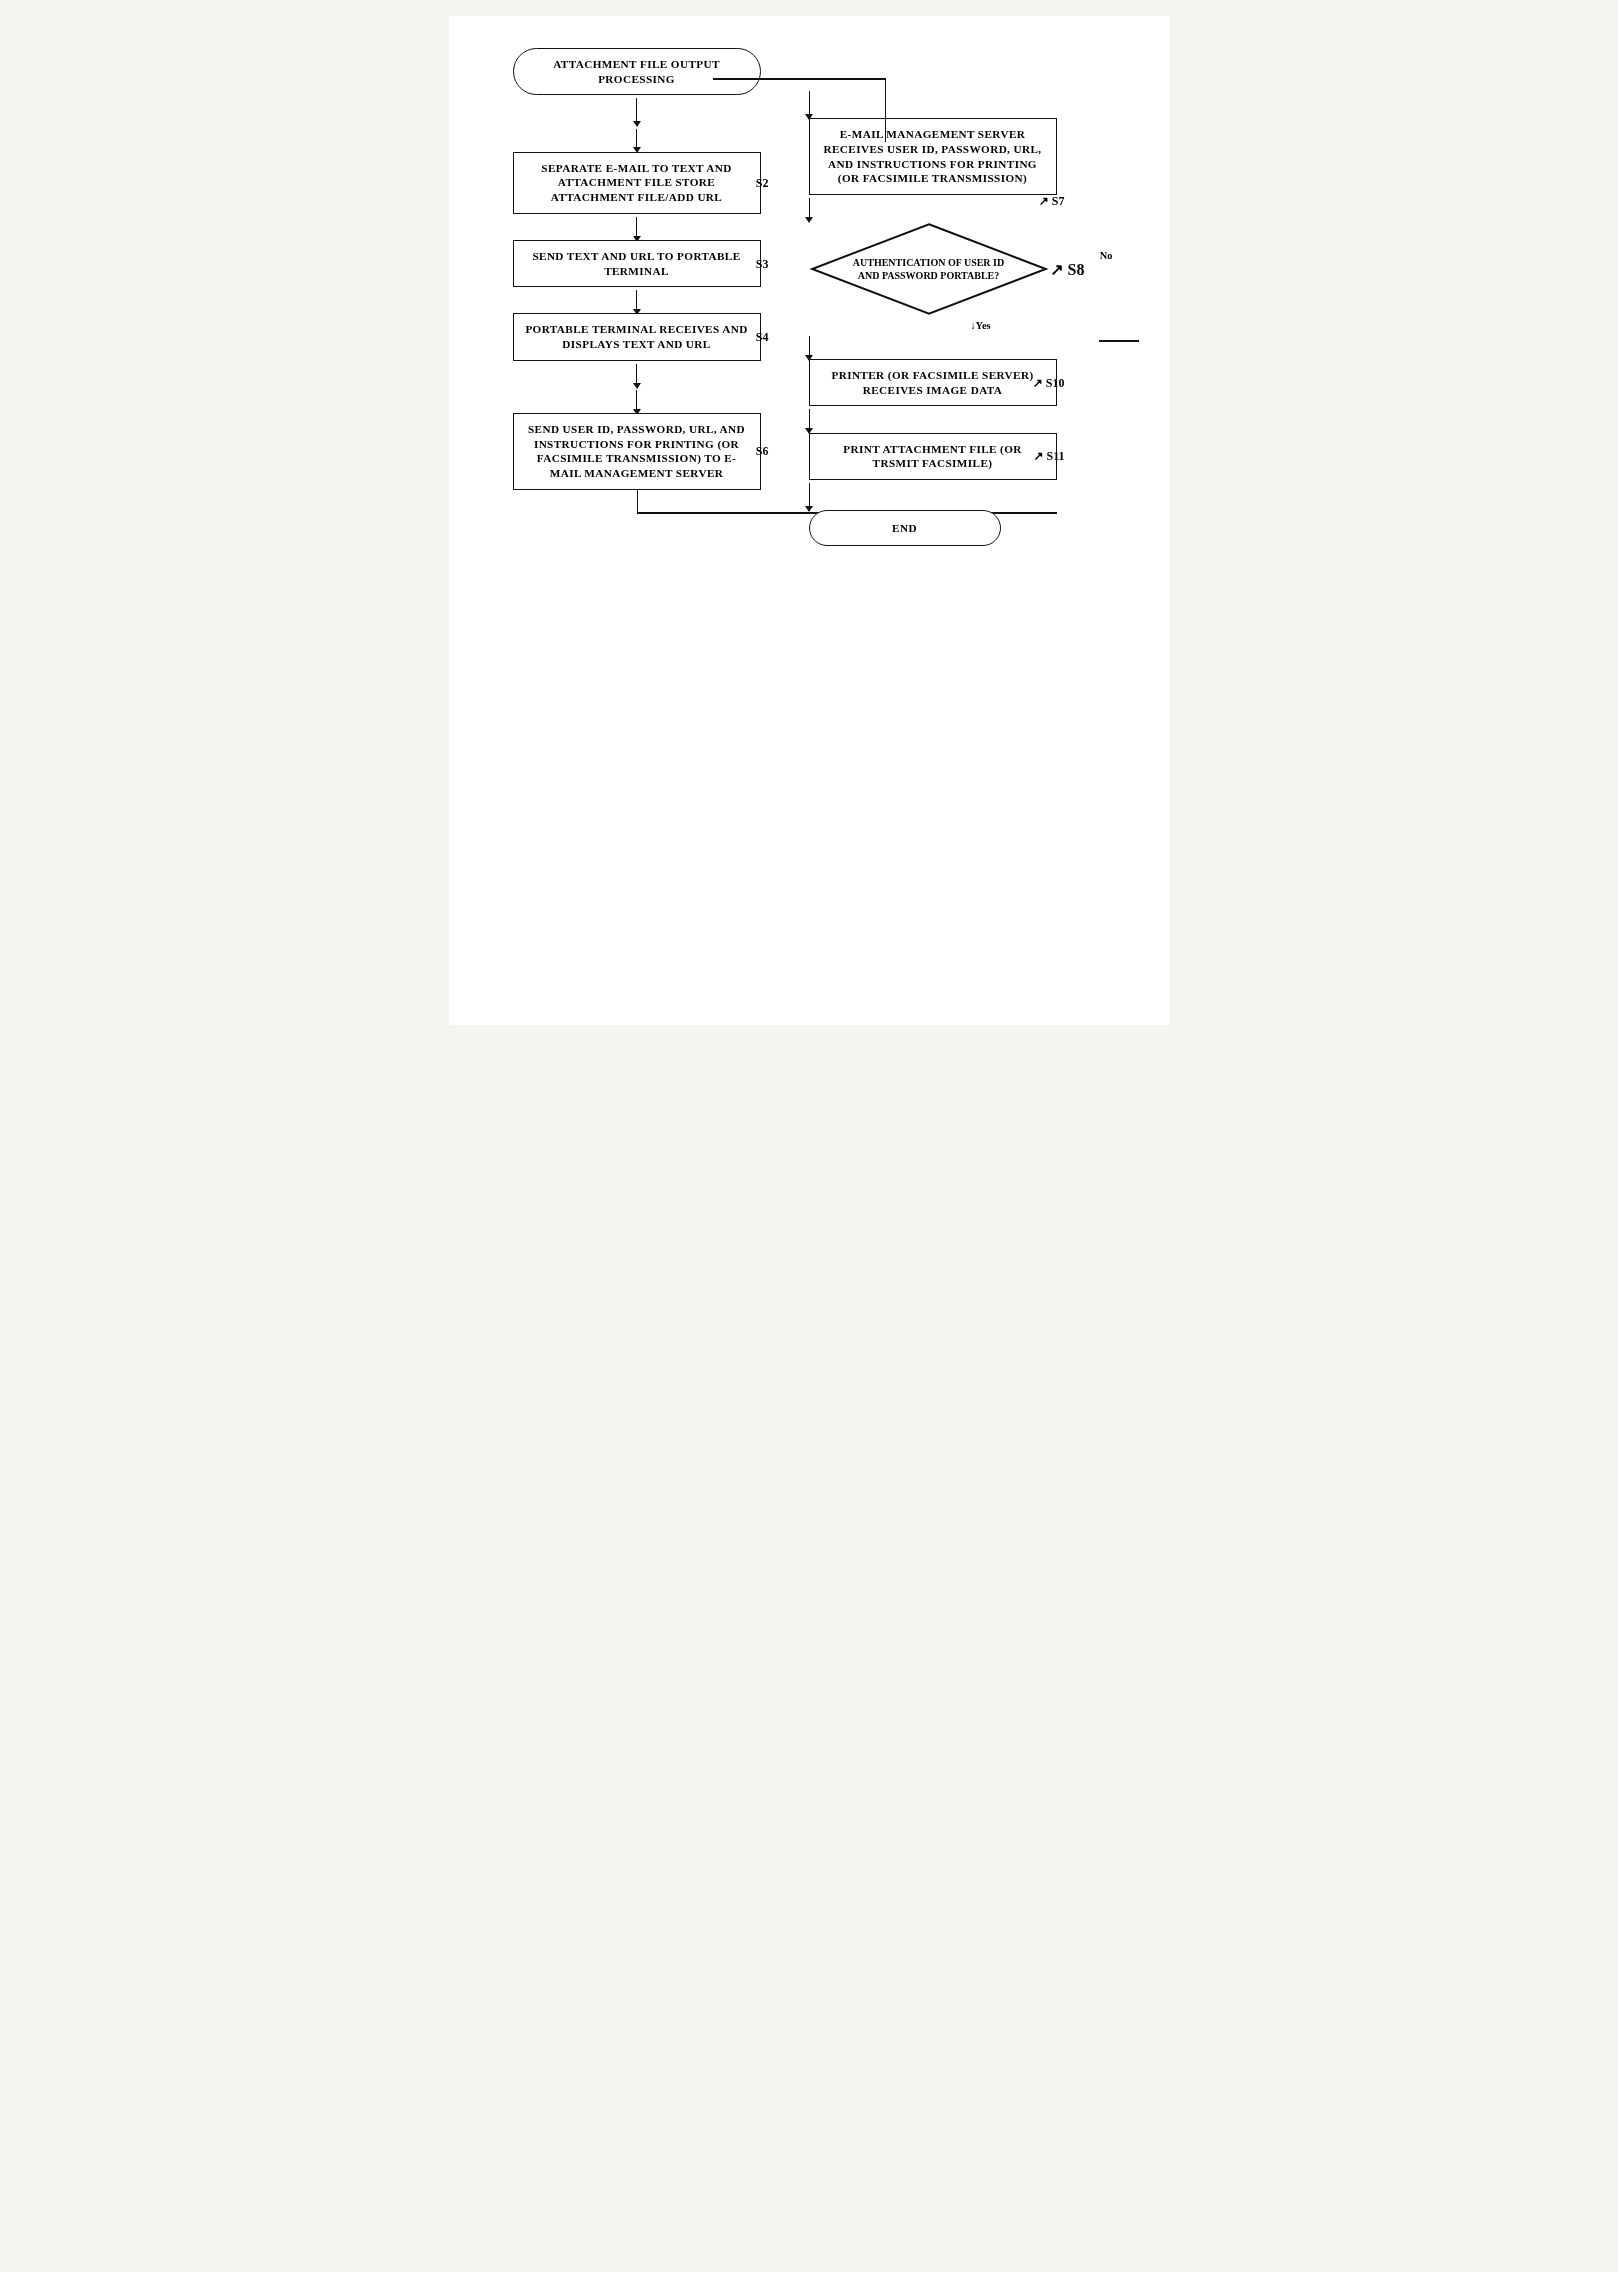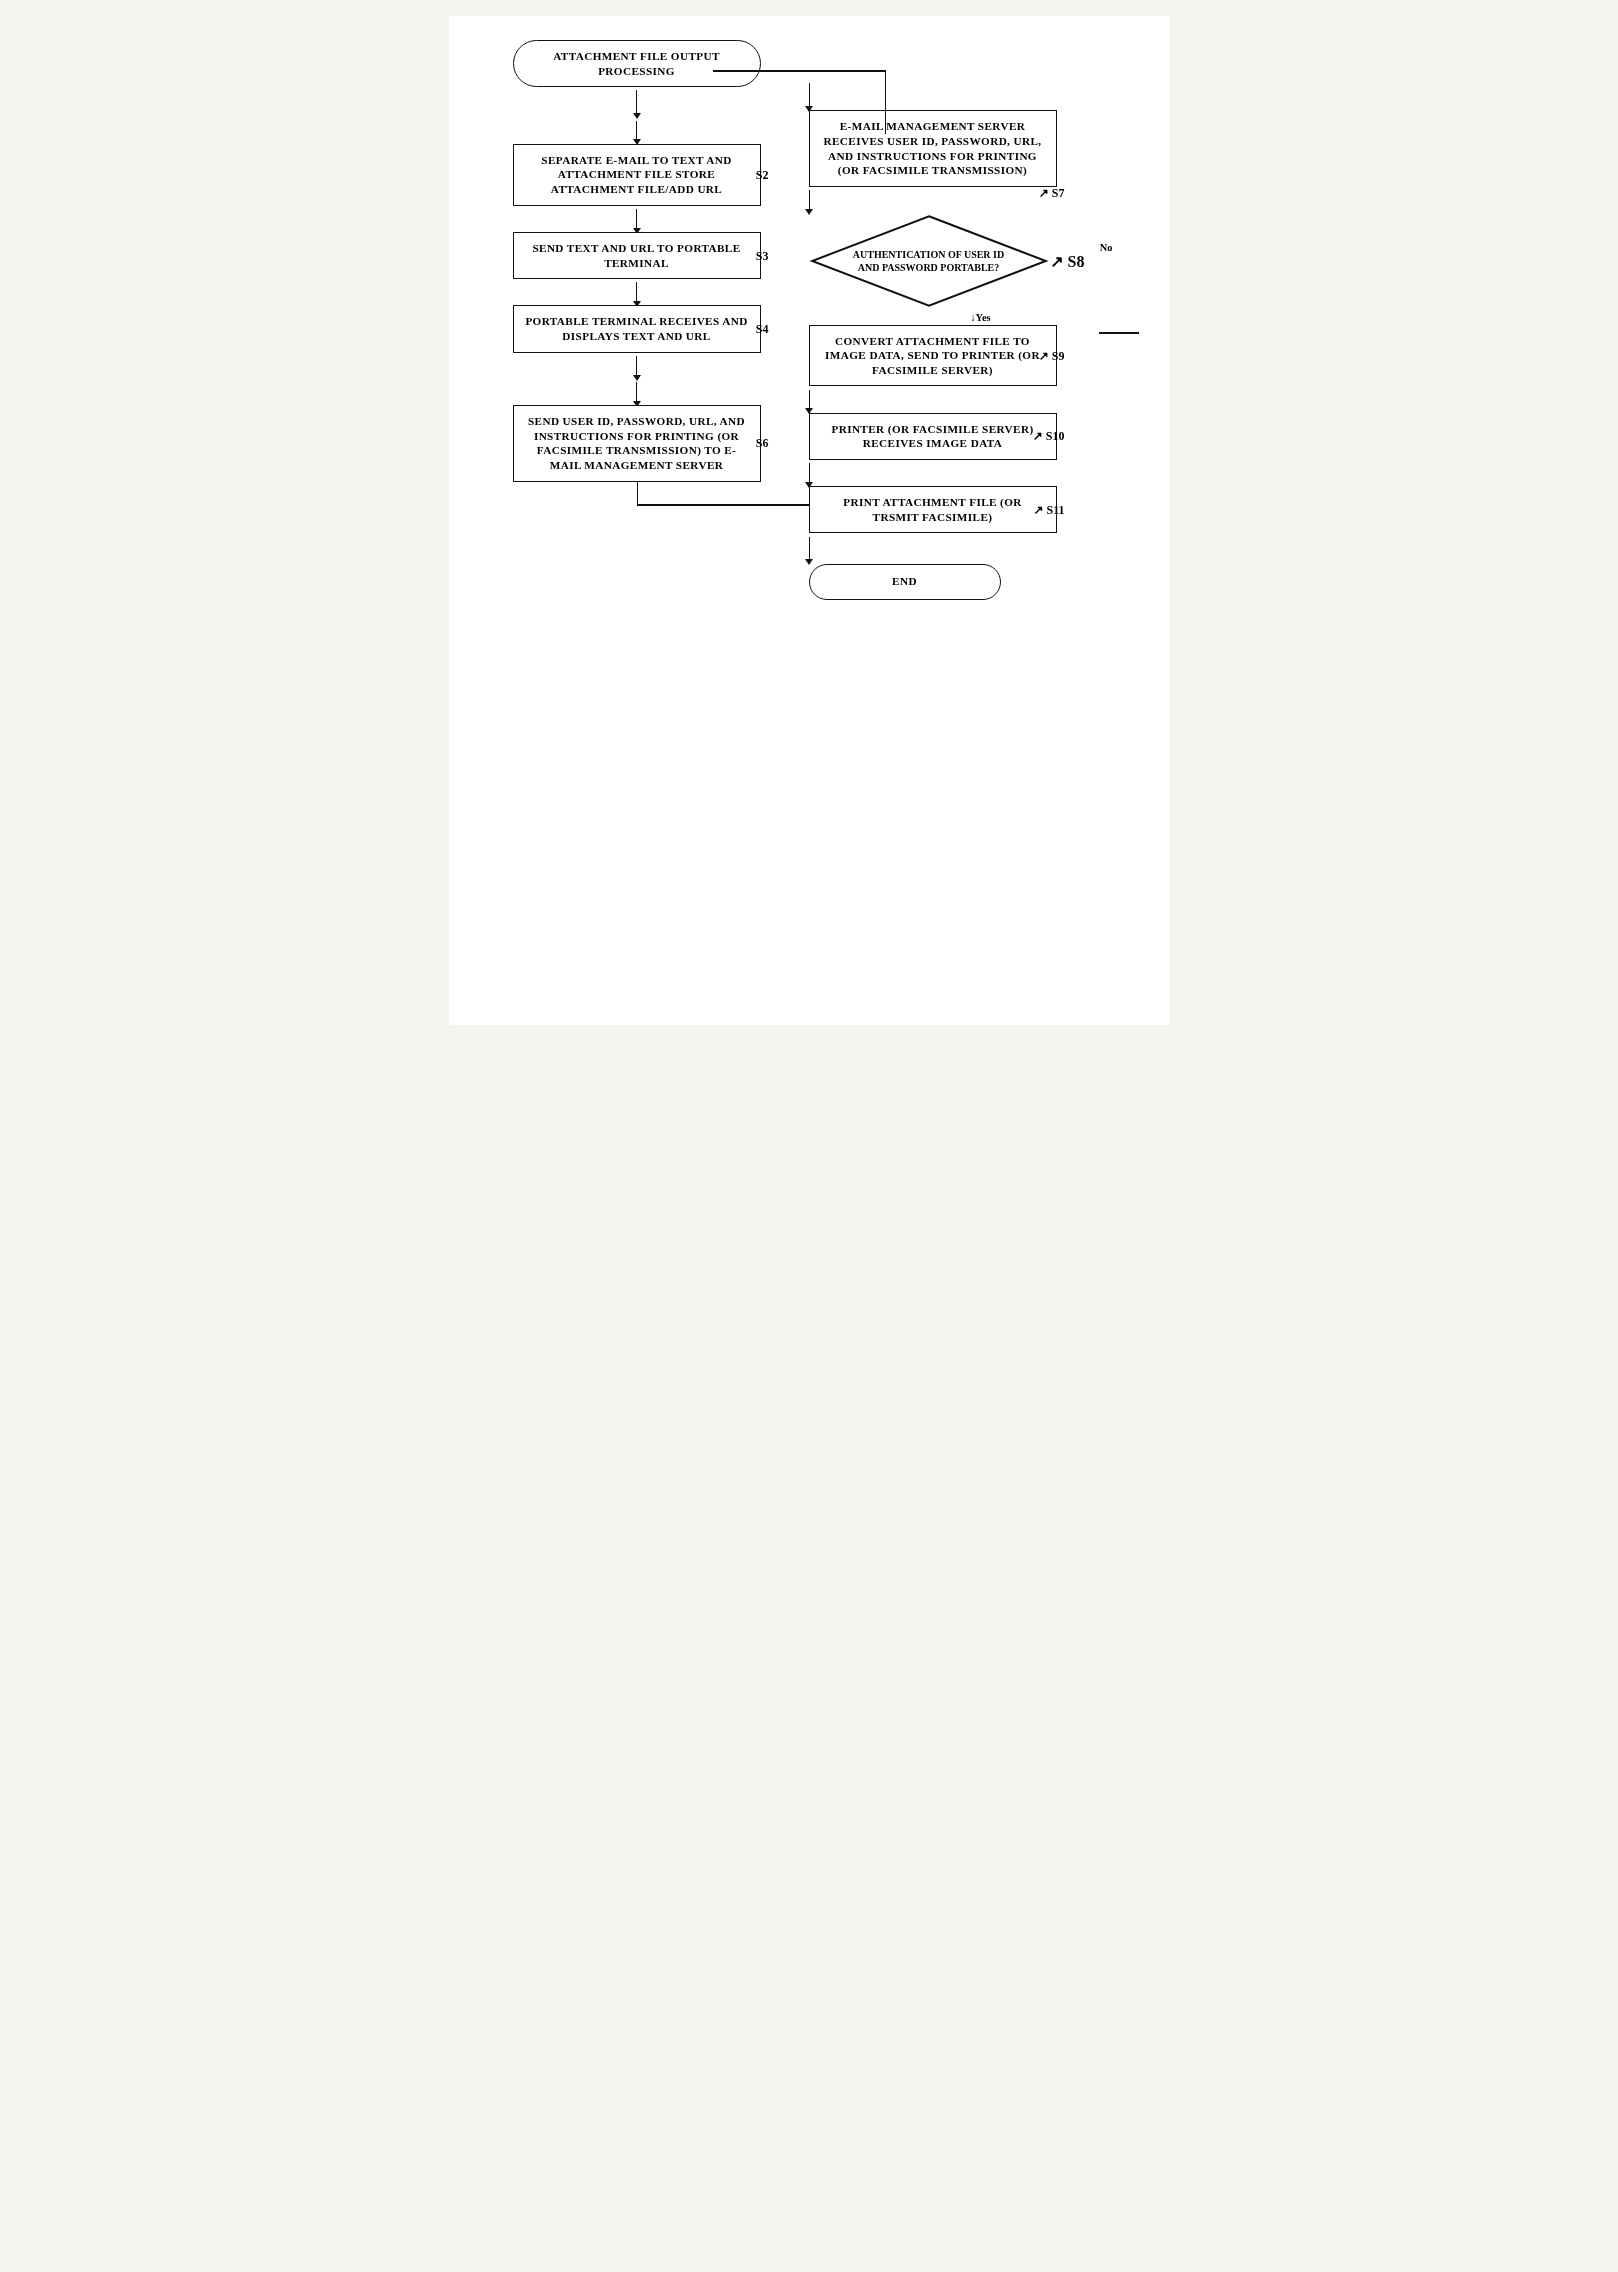--- a/index.html
+++ b/index.html
@@ -9,21 +9,21 @@
       display: flex;
       justify-content: center;
       align-items: flex-start;
       min-height: 100vh;
       padding: 16px;
     }
     .diagram-container {
       background: white;
       width: 721px;
       min-height: 1009px;
-      padding: 24px 16px;
+      padding: 32px 16px;
       position: relative;
     }
     
     .node {
       position: relative;
       width: 248px;
       text-align: center;
       font-size: 11.2px;
       font-weight: bold;
       letter-spacing: 0.4px;
@@ -174,26 +174,20 @@
               <span>AUTHENTICATION OF USER ID AND PASSWORD PORTABLE?</span>
             </div>
 
             <div style="position:absolute; right:-36px; top:50%; transform:translateY(-50%); font-size:16px; font-weight:bold; white-space:nowrap;font-family:Liberation Serif, serif;">↗ S8</div>
 
             <div style="position:absolute; right:-64px; top:30%; font-size:10.4px; font-weight:bold;">No</div>
           </div>
 
           <div style="font-size:10.4px; font-weight:bold; margin: 3.2px 0 1.6px 0; align-self:center;">↓Yes</div>
 
-          <div class="node-wrapper">
-            <div class="node rect-node">
-              <span>CONVERT ATTACHMENT FILE TO IMAGE DATA, SEND TO PRINTER (OR FACSIMILE SERVER)</span>
-            </div>
-            <div class="step-tag" style="top:50%; transform:translateY(-50%);">↗ S9</div>
-          </div>
           <div class="arrow-seg with-head" style="height:20px; margin:3.2px 0;"></div>
 
           <div class="node-wrapper">
             <div class="node rect-node">
               <span>PRINTER (OR FACSIMILE SERVER) RECEIVES IMAGE DATA</span>
             </div>
             <div class="step-tag" style="top:50%; transform:translateY(-50%);">↗ S10</div>
           </div>
           <div class="arrow-seg with-head" style="height:20px; margin:3.2px 0;"></div>
 

